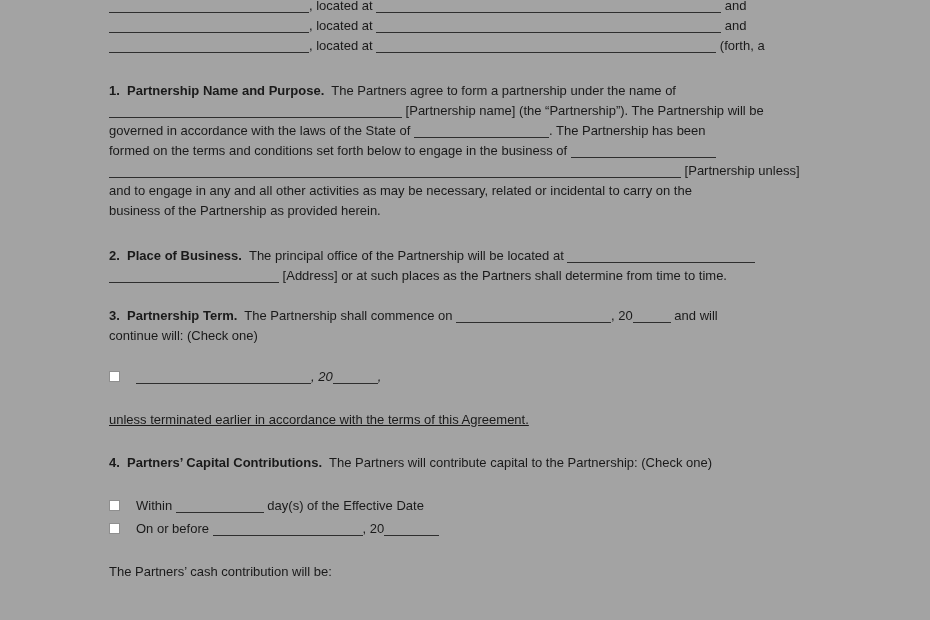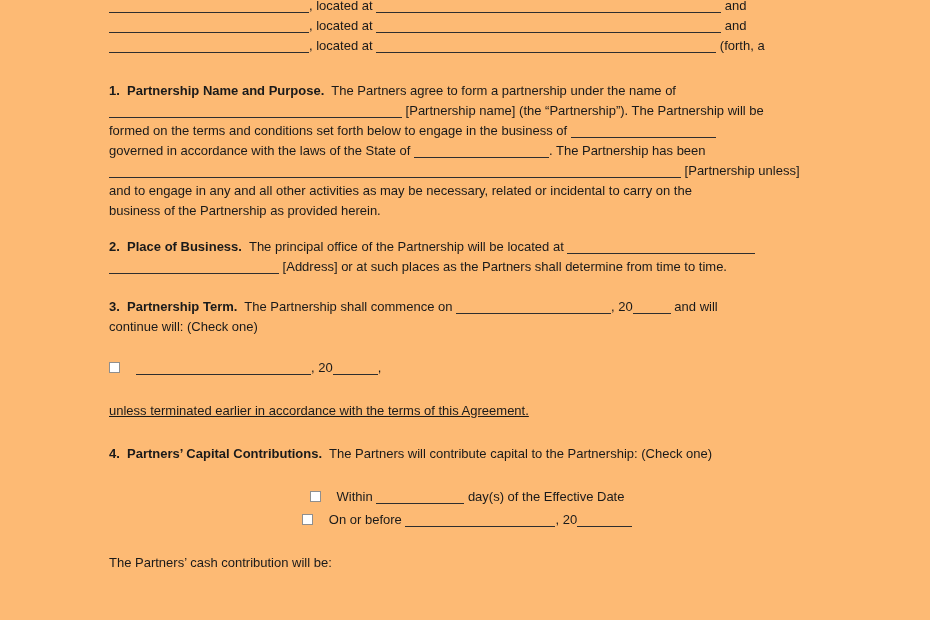--- a/index.html
+++ b/index.html
@@ -45,43 +45,43 @@
     height: 11px;
     border: 1.2px solid #8f8f8f;
     background: #ffffff;
     margin-right: 16px;
     vertical-align: -1px;
   }
 
   
   [data-name="block-intro-parties"]             { margin-top: -4px; }
   [data-name="block-sec1-name-purpose"]         { margin-top: 25px; }
-  [data-name="block-sec2-place-of-business"]    { margin-top: 16px; }
+  [data-name="block-sec2-place-of-business"]    { margin-top: 25px; }
   [data-name="block-sec3-term"]                 { margin-top: 20px; }
-  [data-name="block-sec3-term-options"]         { margin-top: 19px; }
+  [data-name="block-sec3-term-options"]         { margin-top: 19px; font-style: italic; }
   [data-name="block-sec3-term-tail"]            { margin-top: 21px; text-decoration: underline; }
   [data-name="block-sec4-capital-contributions"]{ margin-top: 23px; }
-  [data-name="block-sec4-contribution-options"] { margin-top: 21px; text-align: center; }
+  [data-name="block-sec4-contribution-options"] { margin-top: 21px; }
   [data-name="block-cash-contribution-lead"]    { margin-top: 21px; }
 </style>
 </head>
 <body>
 
-<div class="page" data-name="document-page" style="background: #fdba74; color: rgb(26, 26, 26);">
+<div class="page" data-name="document-page" style="background: #a3a3a3; color: rgb(26, 26, 26);">
   <div class="content" id="doc-root" data-name="document-content">
       <div class="block paragraph" data-name="block-intro-parties">
         <div class="line" data-name="document-line"><span class="blank" data-name="fill-in-blank" style="width: 200px; border-bottom-color: rgb(46, 46, 46);"></span><span class="seg" data-name="body-text">, located at </span><span class="blank" data-name="fill-in-blank" style="width: 345px; border-bottom-color: rgb(46, 46, 46);"></span><span class="seg" data-name="body-text"> and</span></div>
         <div class="line" data-name="document-line"><span class="blank" data-name="fill-in-blank" style="width: 200px; border-bottom-color: rgb(46, 46, 46);"></span><span class="seg" data-name="body-text">, located at </span><span class="blank" data-name="fill-in-blank" style="width: 345px; border-bottom-color: rgb(46, 46, 46);"></span><span class="seg" data-name="body-text"> and</span></div>
         <div class="line" data-name="document-line"><span class="blank" data-name="fill-in-blank" style="width: 200px; border-bottom-color: rgb(46, 46, 46);"></span><span class="seg" data-name="body-text">, located at </span><span class="blank" data-name="fill-in-blank" style="width: 340px; border-bottom-color: rgb(46, 46, 46);"></span><span class="seg" data-name="body-text"> (forth, a</span></div>
       </div>
       <div class="block paragraph" data-name="block-sec1-name-purpose">
         <div class="line" data-name="document-line"><span class="seg bold" data-name="section-heading-text">1.  Partnership Name and Purpose.</span><span class="seg" data-name="body-text">  The Partners agree to form a partnership under the name of</span></div>
         <div class="line" data-name="document-line"><span class="blank" data-name="fill-in-blank" style="width: 293px; border-bottom-color: rgb(46, 46, 46);"></span><span class="seg" data-name="body-text"> [Partnership name] (the “Partnership”). The Partnership will be</span></div>
+        <div class="line" data-name="document-line"><span class="seg" data-name="body-text">governed in accordance with the laws of the State of </span><span class="blank" data-name="fill-in-blank" style="width: 135px; border-bottom-color: rgb(46, 46, 46);"></span><span class="seg" data-name="body-text">. The Partnership has been</span></div>
         <div class="line" data-name="document-line"><span class="seg" data-name="body-text">formed on the terms and conditions set forth below to engage in the business of </span><span class="blank" data-name="fill-in-blank" style="width: 145px; border-bottom-color: rgb(46, 46, 46);"></span></div>
-        <div class="line" data-name="document-line"><span class="seg" data-name="body-text">governed in accordance with the laws of the State of </span><span class="blank" data-name="fill-in-blank" style="width: 135px; border-bottom-color: rgb(46, 46, 46);"></span><span class="seg" data-name="body-text">. The Partnership has been</span></div>
         <div class="line" data-name="document-line"><span class="blank" data-name="fill-in-blank" style="width: 572px; border-bottom-color: rgb(46, 46, 46);"></span><span class="seg" data-name="body-text"> [Partnership unless]</span></div>
         <div class="line" data-name="document-line"><span class="seg" data-name="body-text">and to engage in any and all other activities as may be necessary, related or incidental to carry on the</span></div>
         <div class="line" data-name="document-line"><span class="seg" data-name="body-text">business of the Partnership as provided herein.</span></div>
       </div>
       <div class="block paragraph" data-name="block-sec2-place-of-business">
         <div class="line" data-name="document-line"><span class="seg bold" data-name="section-heading-text">2.  Place of Business.</span><span class="seg" data-name="body-text">  The principal office of the Partnership will be located at </span><span class="blank" data-name="fill-in-blank" style="width: 188px; border-bottom-color: rgb(46, 46, 46);"></span></div>
         <div class="line" data-name="document-line"><span class="blank" data-name="fill-in-blank" style="width: 170px; border-bottom-color: rgb(46, 46, 46);"></span><span class="seg" data-name="body-text"> [Address] or at such places as the Partners shall determine from time to time.</span></div>
       </div>
       <div class="block paragraph" data-name="block-sec3-term">
         <div class="line" data-name="document-line"><span class="seg bold" data-name="section-heading-text">3.  Partnership Term.</span><span class="seg" data-name="body-text">  The Partnership shall commence on </span><span class="blank" data-name="fill-in-blank" style="width: 155px; border-bottom-color: rgb(46, 46, 46);"></span><span class="seg" data-name="body-text">, 20</span><span class="blank" data-name="fill-in-blank" style="width: 38px; border-bottom-color: rgb(46, 46, 46);"></span><span class="seg" data-name="body-text"> and will</span></div>

